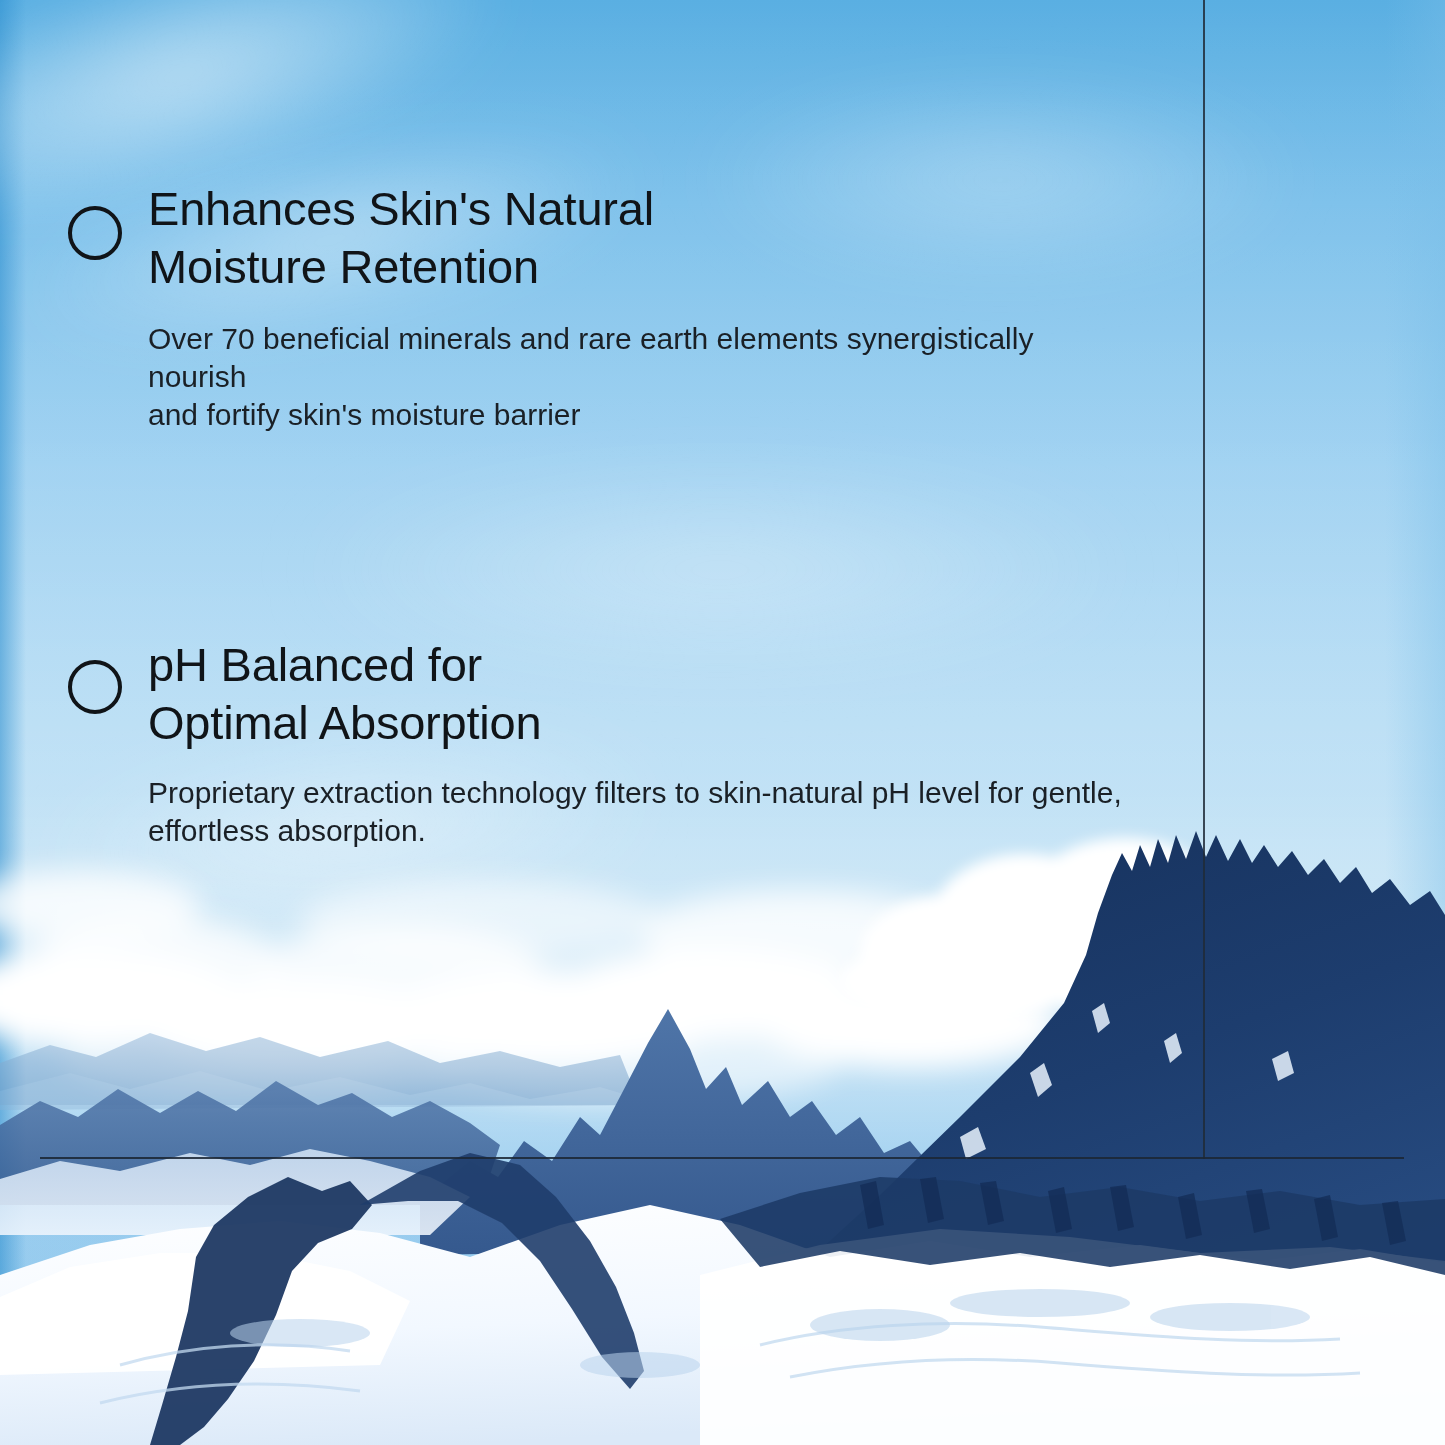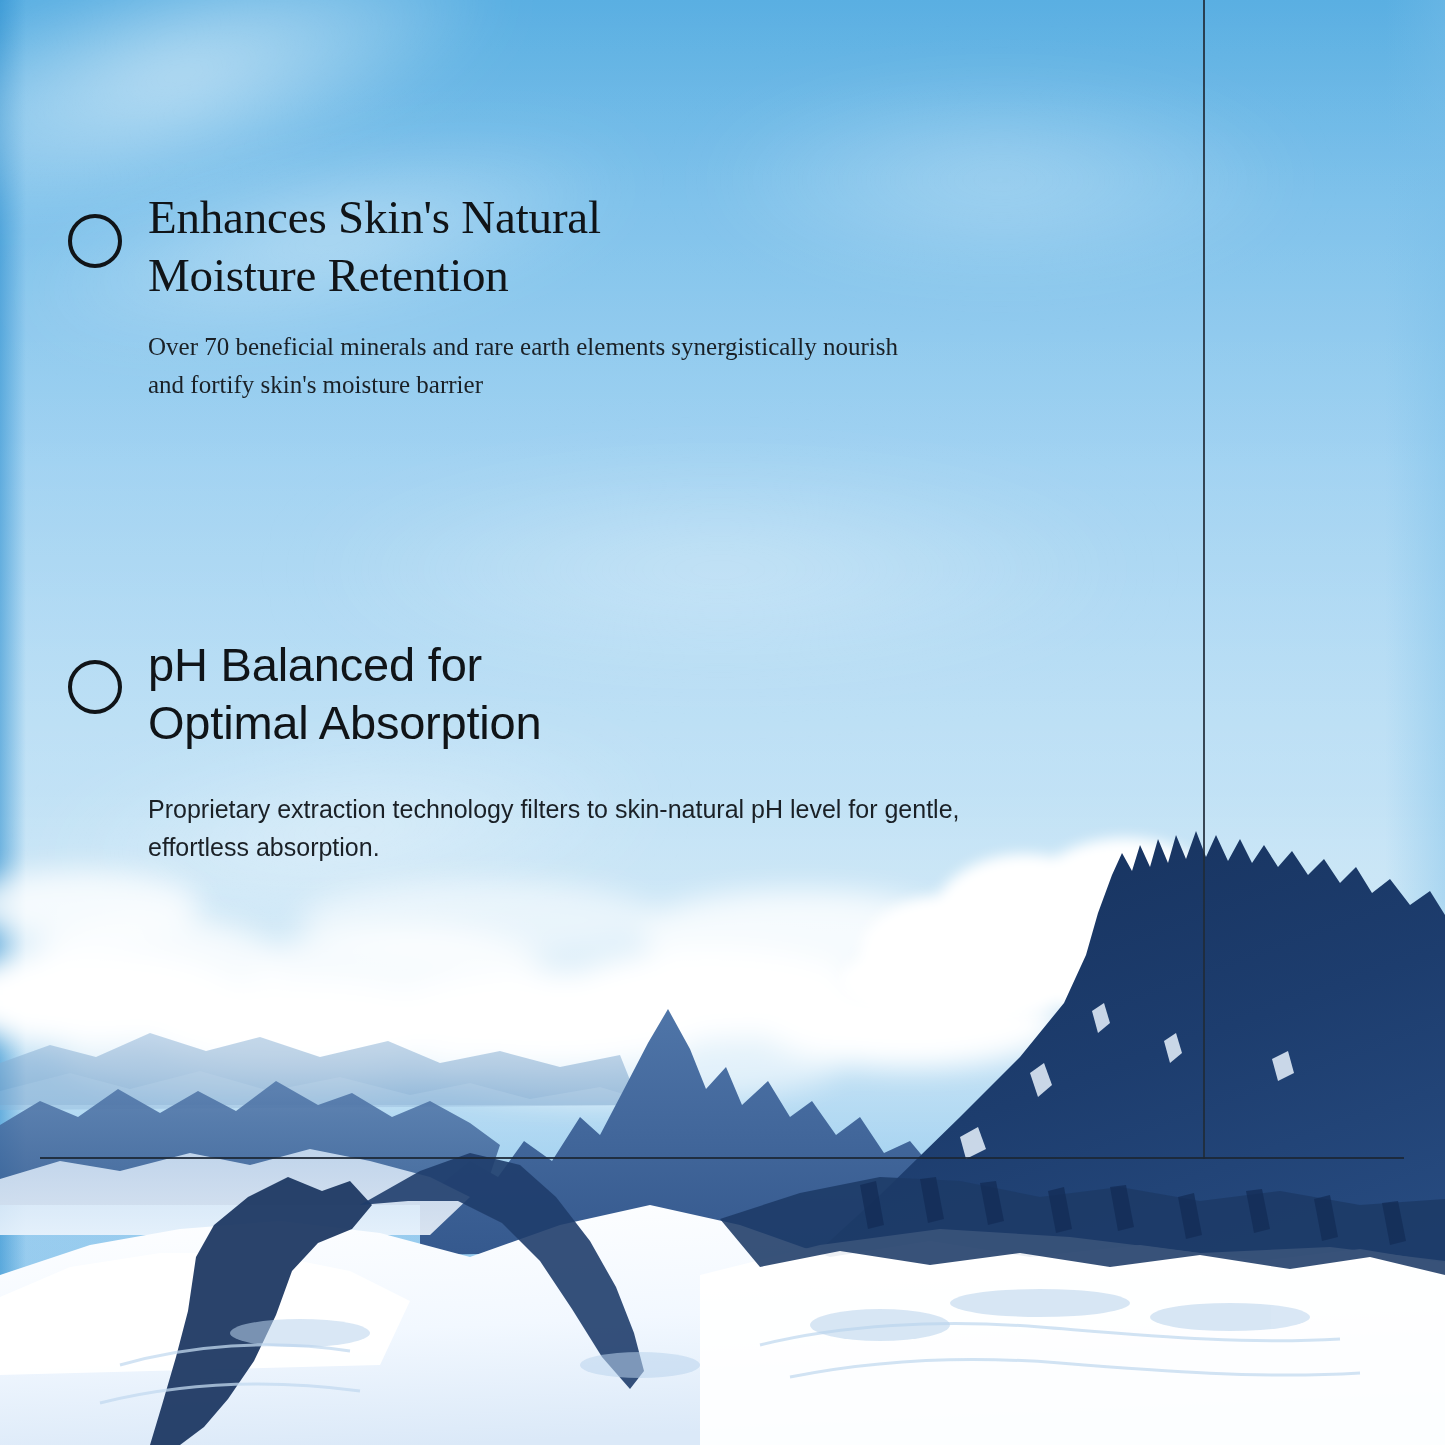--- a/index.html
+++ b/index.html
@@ -79,21 +79,21 @@
     filter:blur(7px);
   }
   .cu { position:absolute; background:#ffffff; border-radius:50%; }
 
   
   .mtn { position:absolute; left:0; bottom:0; width:1445px; height:640px; }
   .mtn svg { display:block; width:1445px; height:640px; }
 
   
   .feature { position:absolute; left:0; width:1160px; }
-  .feature.f1 { top:188px;font-family:Liberation Serif, serif; }
+  .feature.f1 { top:180px; }
   .feature.f2 { top:636px; }
 
   .bullet-row { position:relative; }
 
   .ring {
     position:absolute;
     left:68px;
     width:54px; height:54px;
     border:4px solid #101418;
     border-radius:50%;
@@ -108,29 +108,29 @@
     line-height:58px;
     font-weight:400;
     color:#101418;
     letter-spacing:-0.2px;
     white-space:pre-line;
     font-stretch:semi-condensed;
   }
   .f-desc {
     margin-left:148px;
     margin-top:24px;
-    font-size:25px;
+    font-size:30px;
     line-height:38px;
     font-weight:400;
     color:#1a2026;
     white-space:pre-line;
     max-width:990px;
     font-stretch:semi-condensed;
   }
-  .f2 .f-desc { margin-top:38px; }
+  .f2 .f-desc { margin-top:22px; }
 
   
   .vline {
     position:absolute;
     left:1203px; top:0;
     width:2px; height:1159px;
     background:#202c38;
     opacity:0.85;
   }
   .hline {

